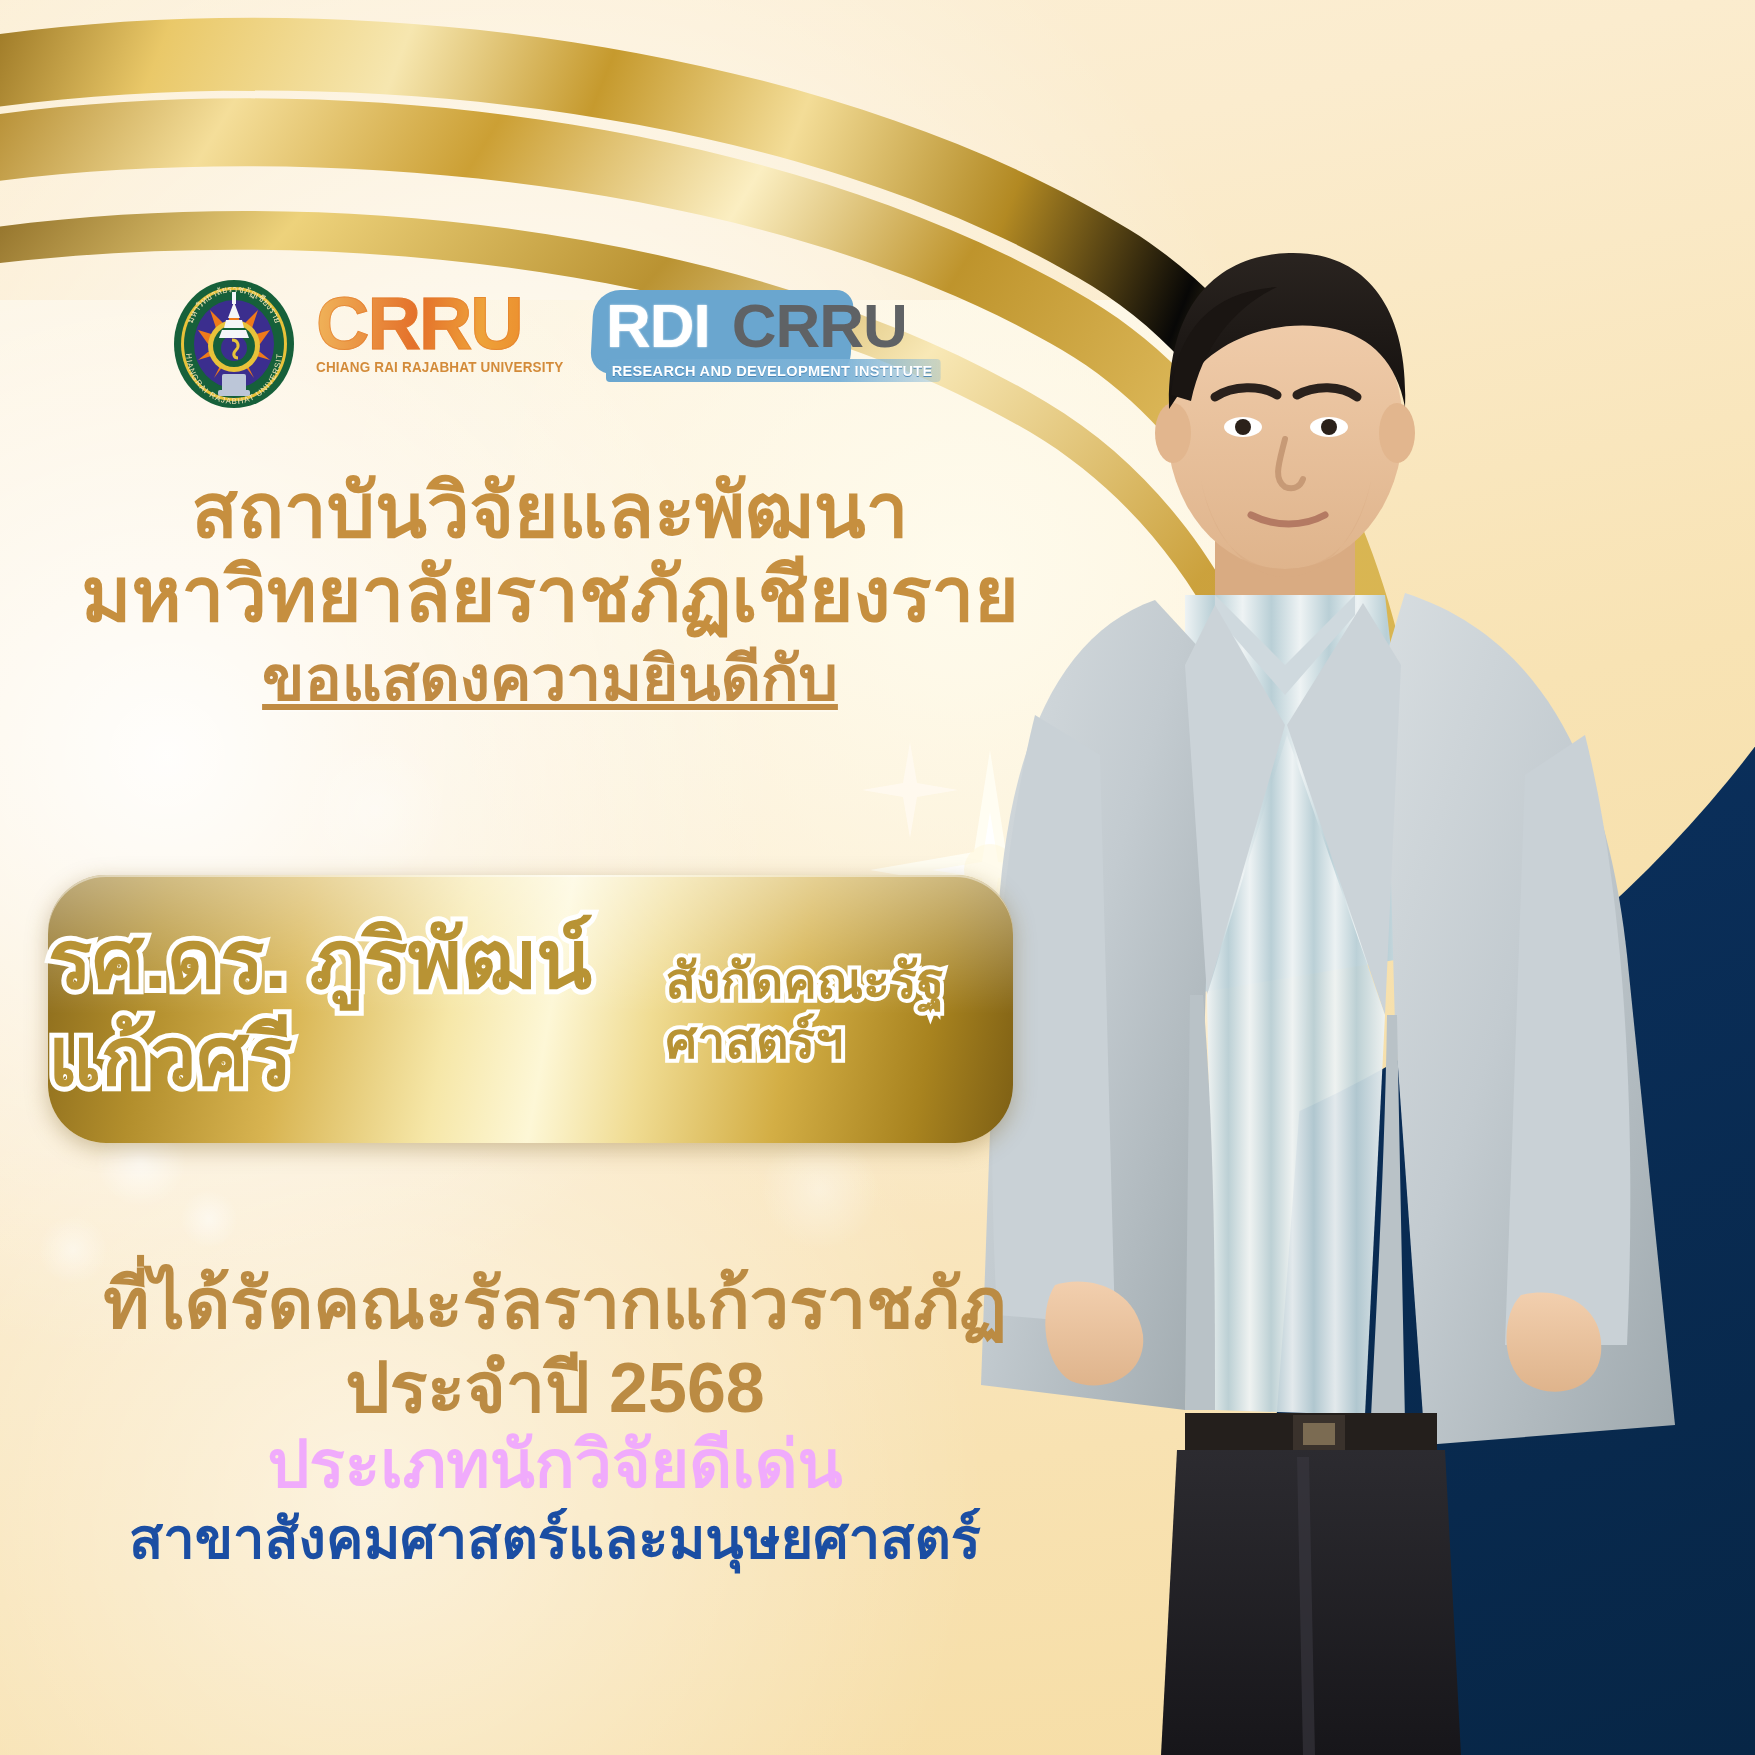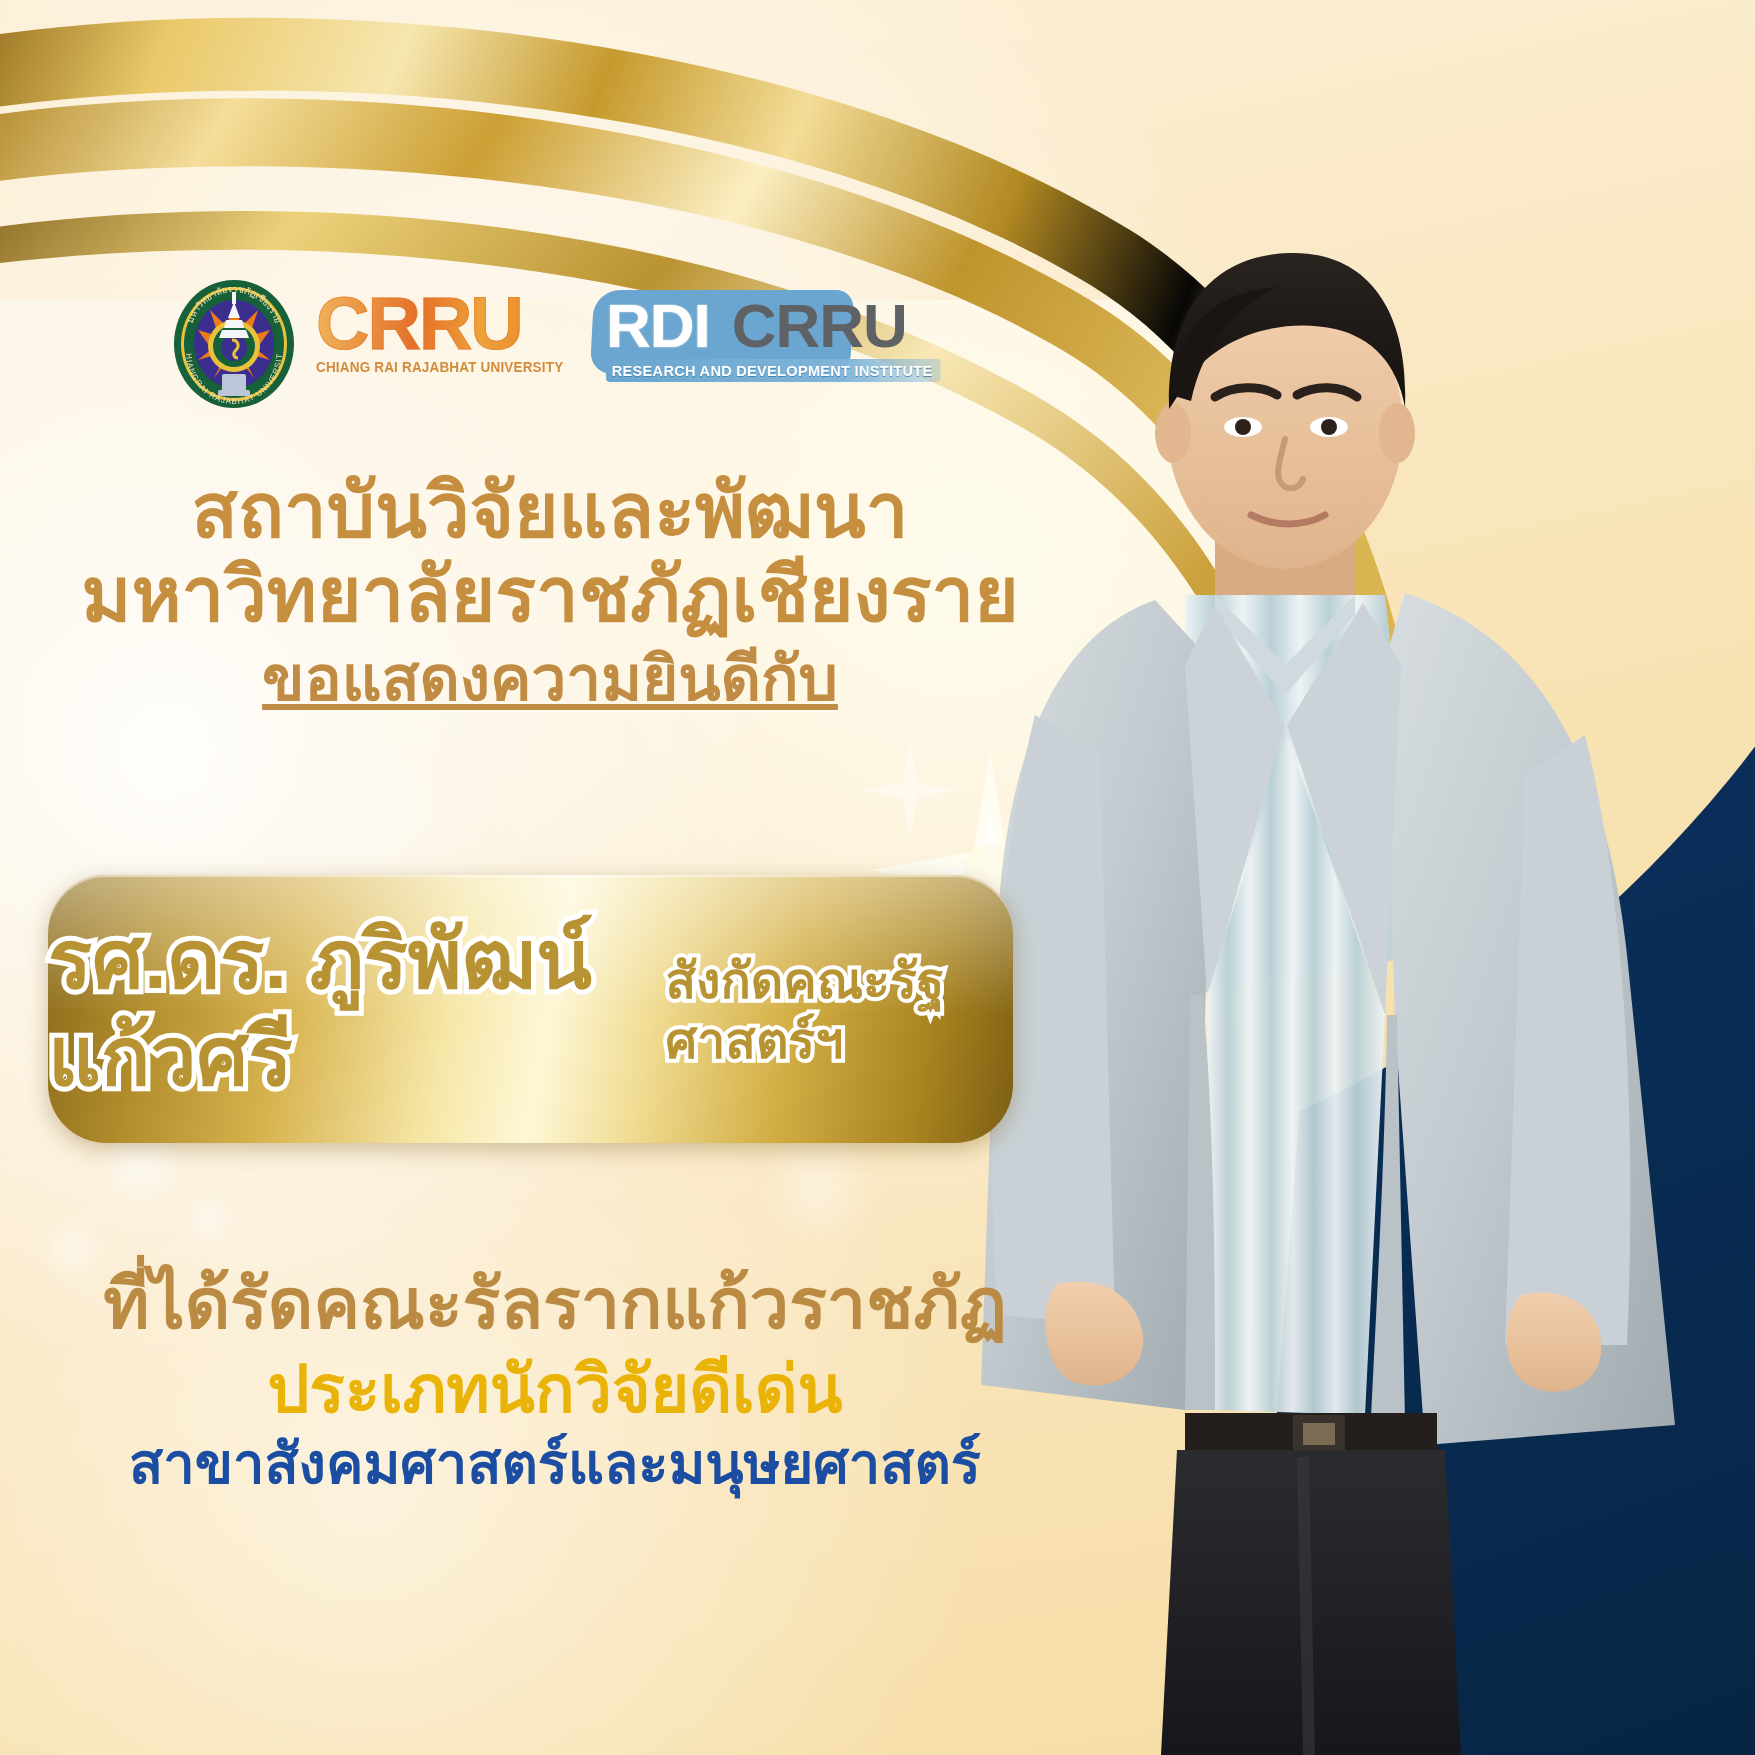--- a/index.html
+++ b/index.html
@@ -158,21 +158,21 @@
   }
 
   
   .award {
     position:absolute; left:0; top:1265px; width:1110px;
     text-align:center;
   }
   .aw-line { font-family:"Liberation Sans",sans-serif; font-weight:bold; line-height:1.12; }
   .aw-1 { font-size:70px; color:#bb8b43; }
   .aw-2 { font-size:70px; color:#bb8b43; margin-top:6px; }
-  .aw-3 { font-size:66px; color:#eab308; margin-top:10px; }
+  .aw-3 { font-size:66px; color:#f0abfc; }
   .aw-4 { font-size:56px; color:#1b4ea3; margin-top:6px; }
 </style>
 </head>
 <body>
 
 <div id="poster">
 
   <div class="navy-bg"></div>
 
   <div class="cream-curve"></div>
@@ -396,17 +396,18 @@
     <div class="hl-line hl-3">ขอแสดงความยินดีกับ</div>
   </div>
 
   <div class="name-banner">
     <div class="name-main">รศ.ดร. ภูริพัฒน์ แก้วศรี</div>
     <div class="name-sub">สังกัดคณะรัฐศาสตร์ฯ</div>
   </div>
 
   <div class="award">
     <div class="aw-line aw-1">ที่ได้รัดคณะรัลรากแก้วราชภัฏ</div>
+    <div class="aw-line aw-2">ประจำปี 2568</div>
     <div class="aw-line aw-3">ประเภทนักวิจัยดีเด่น</div>
     <div class="aw-line aw-4">สาขาสังคมศาสตร์และมนุษยศาสตร์</div>
   </div>
 
 </div>
 
 </body></html>

